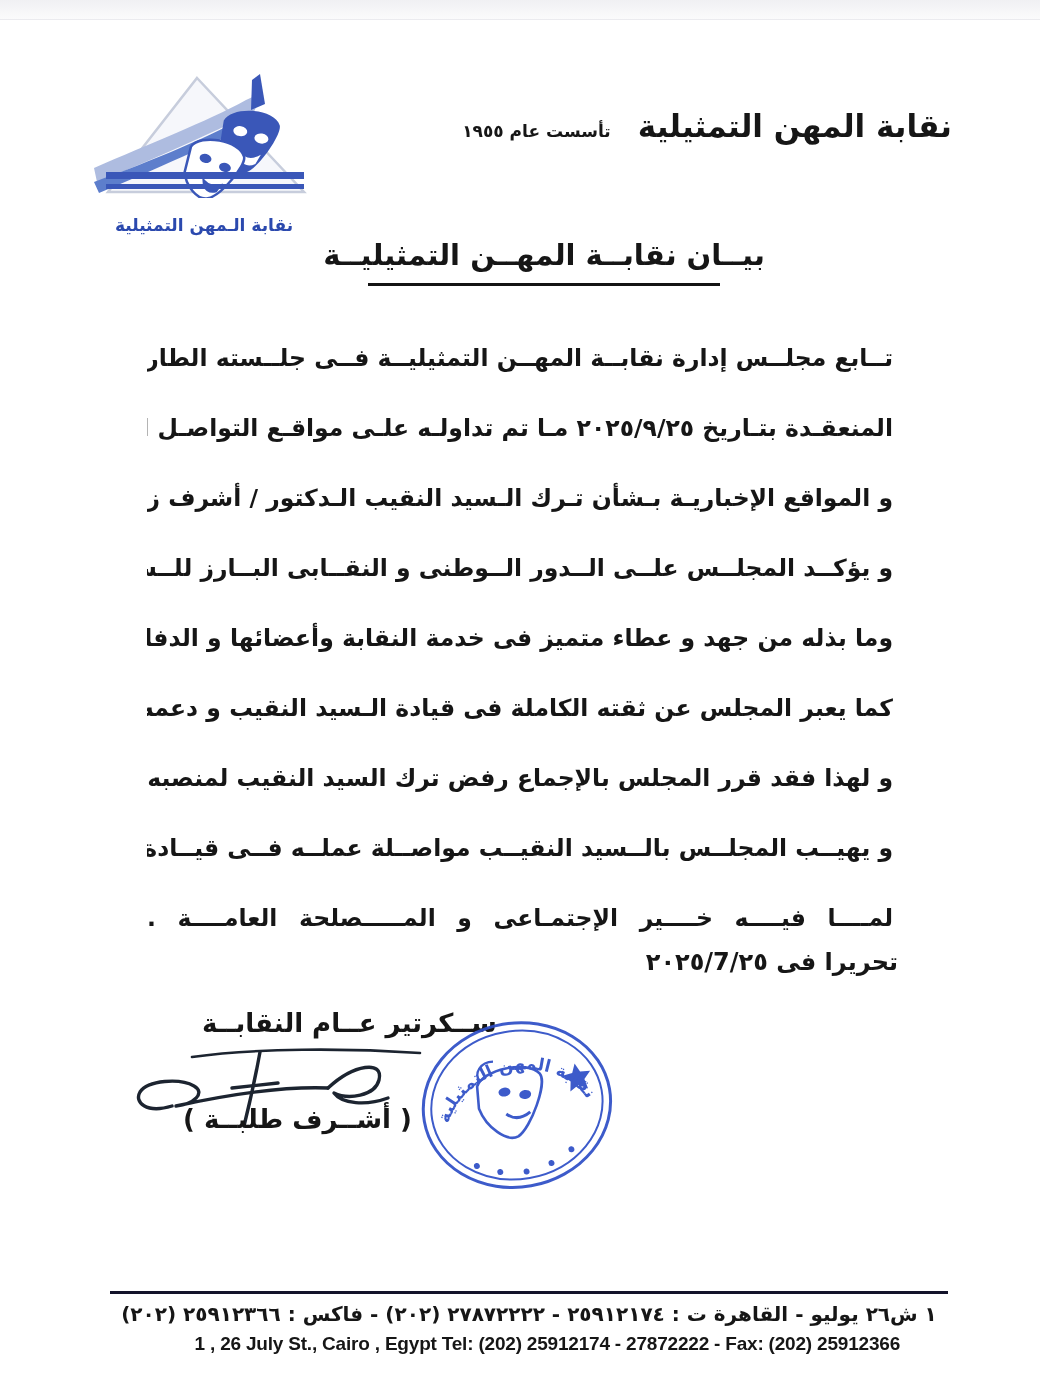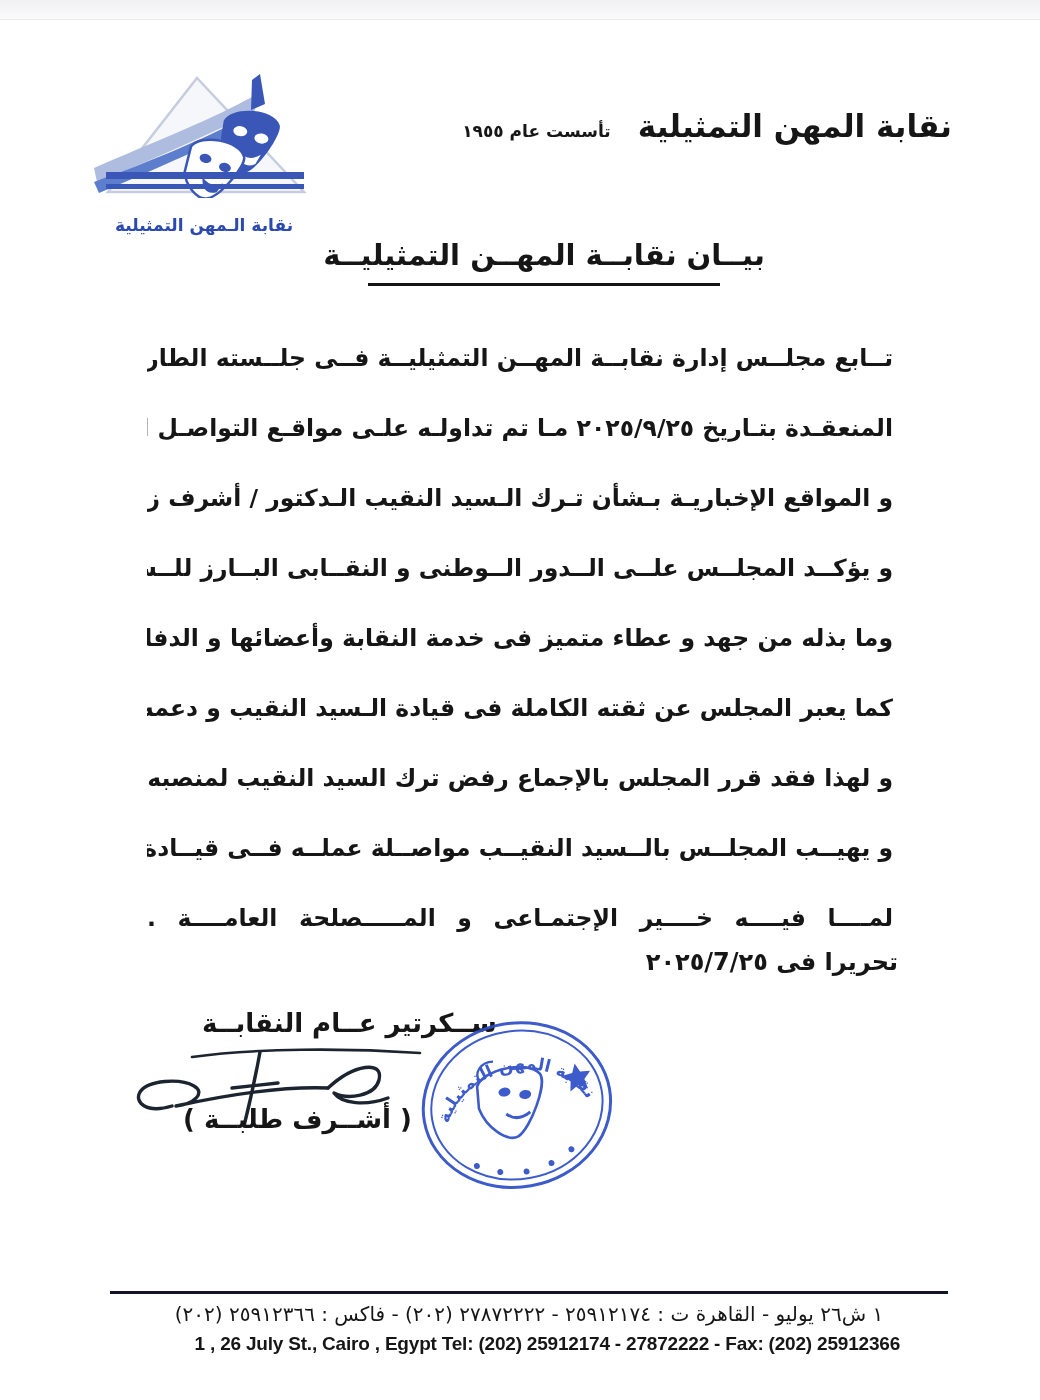--- a/index.html
+++ b/index.html
@@ -47,21 +47,21 @@
   .sig-block { position:absolute; left:128px; top:1002px; width:540px; height:210px; }
   .sig-title { position:absolute; top:6px; left:48px; direction:rtl; font-size:26px; font-weight:bold; white-space:nowrap;margin-left:26px; }
   .sig-underline { position:absolute; top:44px; left:58px; }
   .sig-scribble { position:absolute; top:42px; left:4px; }
   .sig-name { position:absolute; top:102px; left:34px; direction:rtl; font-size:26px; font-weight:bold; white-space:nowrap;margin-left:21px; }
   .stamp-wrap { position:absolute; left:415px; top:1018px; width:205px; height:175px; transform:rotate(-10deg); opacity:.92; }
   
   .footer-rule { position:absolute; top:1291px; left:110px; width:838px; height:3px; background:#13132a; }
   .footer-ar {
     position:absolute; top:1302px; left:110px; width:838px; text-align:center;
-    direction:rtl; font-size:20px; font-weight:normal; white-space:nowrap;
+    direction:rtl; font-size:20px; font-weight:bold; white-space:nowrap;
   }
   .footer-en {
     position:absolute; top:1333px; left:110px; width:790px; text-align:right;
     direction:ltr; font-family:"Liberation Sans", sans-serif;
     font-size:19px; font-weight:bold; letter-spacing:-0.2px; white-space:nowrap;
   }
 </style>
 </head>
 <body>
 

